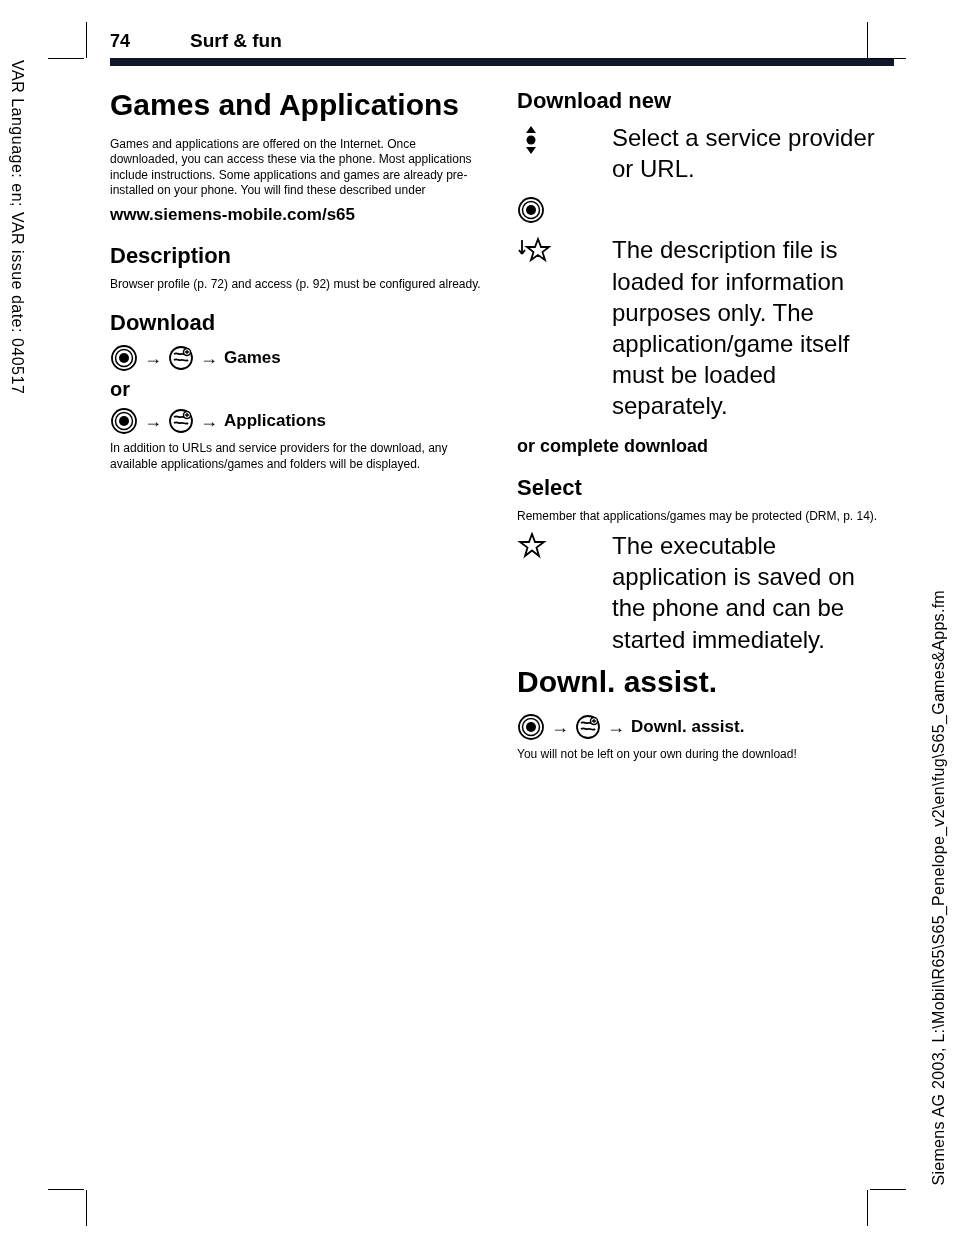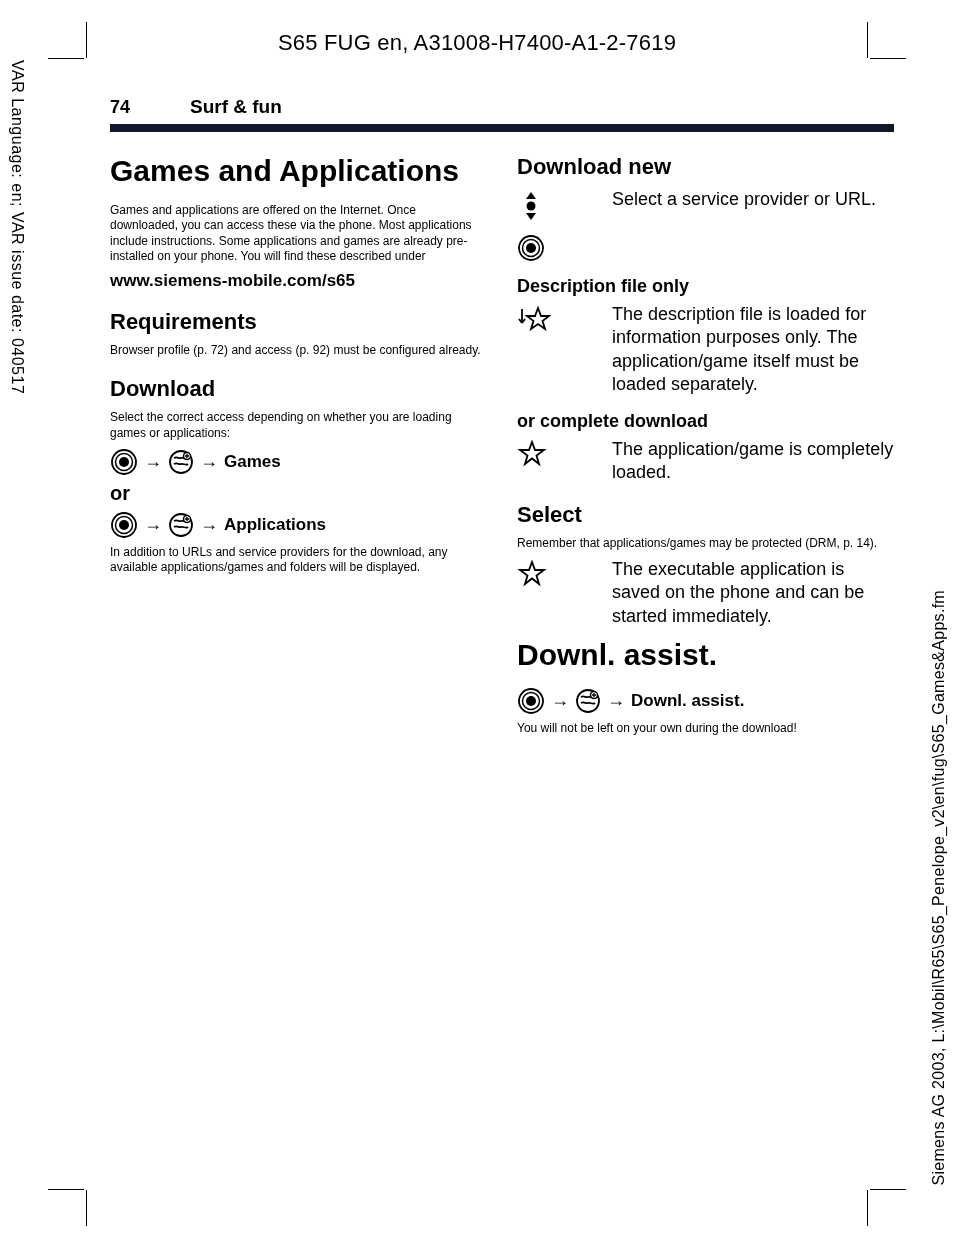--- a/index.html
+++ b/index.html
@@ -107,21 +107,21 @@
   .step-icon {
     width: 95px;
     flex-shrink: 0;
     display: flex;
     align-items: center;
     gap: 4px;
     padding-top: 2px;
   }
   .step-text {
     flex: 1;
-    font-size: 18px;
+    font-size: 24px;
     line-height: 1.3;
   }
   .or-label {
     font-size: 20px;
     font-weight: bold;
     margin: 4px 0 2px 0;
   }
   .nav-path {
     display: flex;
     align-items: center;
@@ -161,40 +161,38 @@
 <div class="crop-tr-h"></div>
 <div class="crop-tr-v"></div>
 <div class="crop-bl-h"></div>
 <div class="crop-bl-v"></div>
 <div class="crop-br-h"></div>
 <div class="crop-br-v"></div>
 
 <div class="left-margin-text">VAR Language: en; VAR issue date: 040517</div>
 <div class="right-margin-text">Siemens AG 2003, L:\Mobil\R65\S65_Penelope_v2\en\fug\S65_Games&amp;Apps.fm</div>
 
-<div class="doc-title">S65 FUG en, A31008-H7400-A1-2-7619</div>
 
 <div class="content">
   <div class="hdr-row">
     <div class="page-number">74</div>
     <div class="section-name">Surf &amp; fun</div>
   </div>
 
   <div class="columns">
 
     <div class="col">
       <h1>Games and Applications</h1>
       <p>Games and applications are offered on the Internet. Once downloaded, you can access these via the phone. Most applications include instructions. Some applications and games are already pre-installed on your phone. You will find these described under</p>
       <span class="bold-link">www.siemens-mobile.com/s65</span>
 
-      <h2>Requirements</h2>
+      <h2>Description</h2>
       <p>Browser profile (p. 72) and access (p. 92) must be configured already.</p>
 
       <h2>Download</h2>
-      <p>Select the correct access depending on whether you are loading games or applications:</p>
 
       <div class="nav-path">
         <span>
           <svg width="28" height="28" viewBox="0 0 28 28">
                 <circle cx="14" cy="14" r="12" fill="none" stroke="#000" stroke-width="1.8"></circle>
                 <circle cx="14" cy="14" r="8.5" fill="none" stroke="#000" stroke-width="1.5"></circle>
                 <circle cx="14" cy="14" r="5" fill="#000"></circle>
               </svg>
         </span>
         <span class="arrow">→</span>
@@ -253,40 +251,31 @@
       <div class="step-row">
         <div class="step-icon">
           <svg width="28" height="28" viewBox="0 0 28 28">
                 <circle cx="14" cy="14" r="12" fill="none" stroke="#000" stroke-width="1.8"></circle>
                 <circle cx="14" cy="14" r="8.5" fill="none" stroke="#000" stroke-width="1.5"></circle>
                 <circle cx="14" cy="14" r="5" fill="#000"></circle>
               </svg>
         </div>
       </div>
 
-      <h3>Description file only</h3>
       <div class="step-row">
         <div class="step-icon">
           <svg width="34" height="30" viewBox="0 0 34 30">
                 <path d="M5 4 L5 18 M5 18 L2 14 M5 18 L8 14" fill="none" stroke="#000" stroke-width="1.8"></path>
                 <path d="M21 3 L24 11 L32 11 L25.5 16 L28 24 L21 19 L14 24 L16.5 16 L10 11 L18 11 Z" fill="none" stroke="#000" stroke-width="1.8"></path>
               </svg>
         </div>
         <div class="step-text">The description file is loaded for information purposes only. The application/game itself must be loaded separately.</div>
       </div>
 
       <h3>or complete download</h3>
-      <div class="step-row">
-        <div class="step-icon">
-          <svg width="30" height="28" viewBox="0 0 30 28">
-                <path d="M15 2 L18 10 L27 10 L19.5 15.5 L22 24 L15 18.5 L8 24 L10.5 15.5 L3 10 L12 10 Z" fill="none" stroke="#000" stroke-width="1.8"></path>
-              </svg>
-        </div>
-        <div class="step-text">The application/game is completely loaded.</div>
-      </div>
 
       <h2>Select</h2>
       <p>Remember that applications/games may be protected (DRM, p. 14).</p>
       <div class="step-row">
         <div class="step-icon">
           <svg width="30" height="28" viewBox="0 0 30 28">
                 <path d="M15 2 L18 10 L27 10 L19.5 15.5 L22 24 L15 18.5 L8 24 L10.5 15.5 L3 10 L12 10 Z" fill="none" stroke="#000" stroke-width="1.8"></path>
               </svg>
         </div>
         <div class="step-text">The executable application is saved on the phone and can be started immediately.</div>

